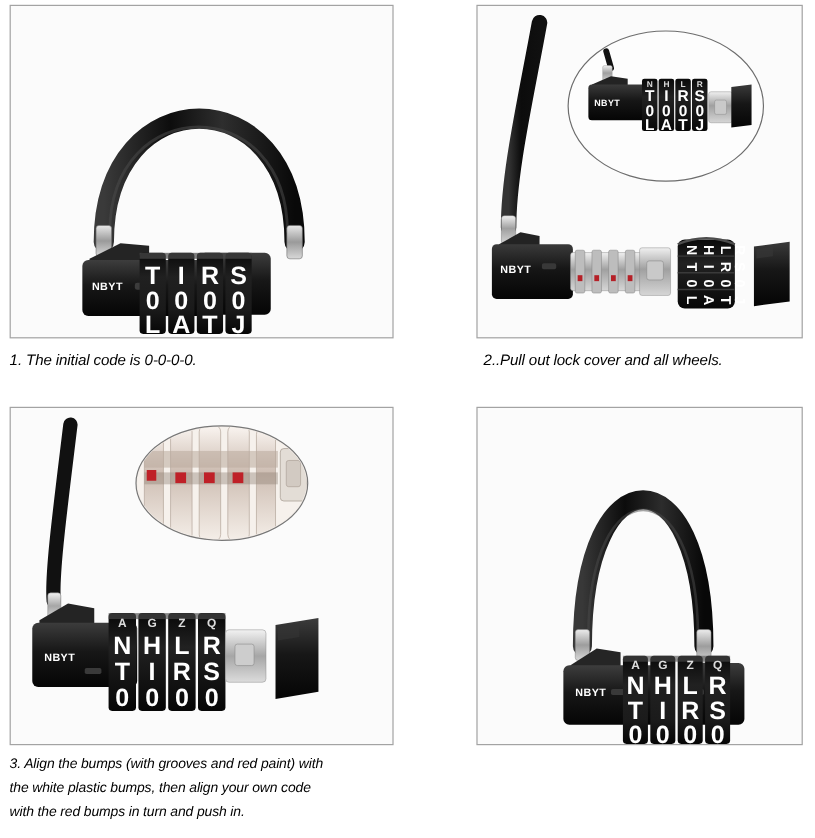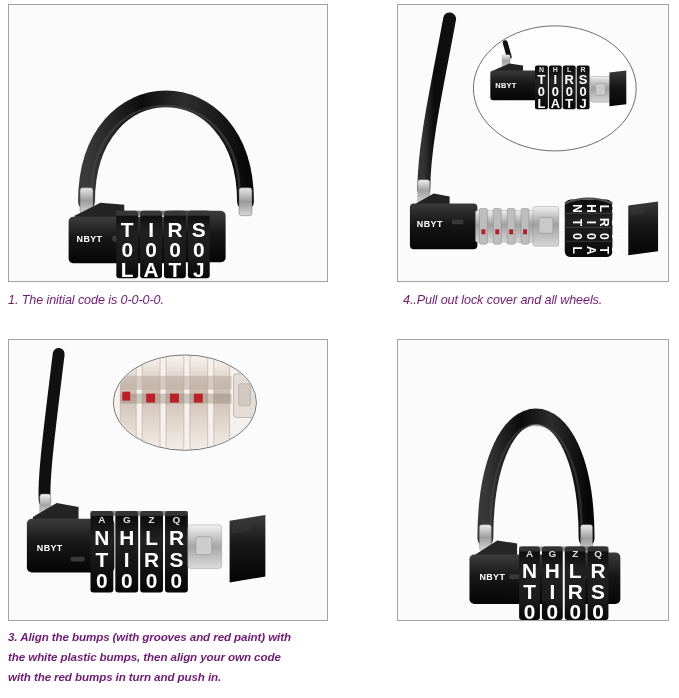--- a/index.html
+++ b/index.html
@@ -32,26 +32,26 @@
     background:#fbfbfb;
     overflow:hidden;
   }
   .p2 .panel, .p4 .panel{left:4px;right:10px;}
 
   .caption{
     position:absolute;left:8px;right:4px;top:2px;
     font-style:italic;
     font-size:12.6px;
     line-height:21px;
-    color:#701a75;
+    color:#000000;
     letter-spacing:-0.1px;
     white-space:pre-line;
   }
   .p2 .caption, .c2 .caption, .c4 .caption{left:10px;}
-  .c3 .caption{font-size:11.6px;line-height:20px;top:0px;font-weight:bold;}
+  .c3 .caption{font-size:11.6px;line-height:20px;top:0px;}
   .c4 .caption{font-size:12.4px;line-height:20px;}
 
   
   .art{position:absolute;inset:0;}
   svg.art{display:block;}
 
   .figcap{font:700 9px "Liberation Sans",sans-serif;fill:#ffffff;letter-spacing:.4px;}
   .wheelch{font:700 21px "Liberation Sans",sans-serif;fill:#ffffff;text-anchor:middle;}
   .wheelch.sm{font-size:10px;opacity:.85;}
   .wheelch.md{font-size:13px;opacity:.6;}
@@ -289,21 +289,21 @@
 
         <g>
           <path d="M232 202 L262 198 L262 248 L232 252 Z" fill="url(#bod2)"></path>
           <path d="M234 204 L248 202 L248 210 L234 212 Z" fill="#363636" opacity=".7"></path>
         </g>
       </svg>
     </div>
   </div>
 
   <div class="cell c2">
-    <div class="caption">4..Pull out lock cover and all wheels.</div>
+    <div class="caption">2..Pull out lock cover and all wheels.</div>
   </div>
 
   <div class="cell p3">
     <div class="panel">
       <svg class="art" viewBox="0 0 320 282">
         <defs>
           <linearGradient id="bod3" x1="0" y1="0" x2="0" y2="1">
             <stop offset="0" stop-color="#3c3c3c"></stop>
               <stop offset=".45" stop-color="#171717"></stop>
             <stop offset="1" stop-color="#050505"></stop>

